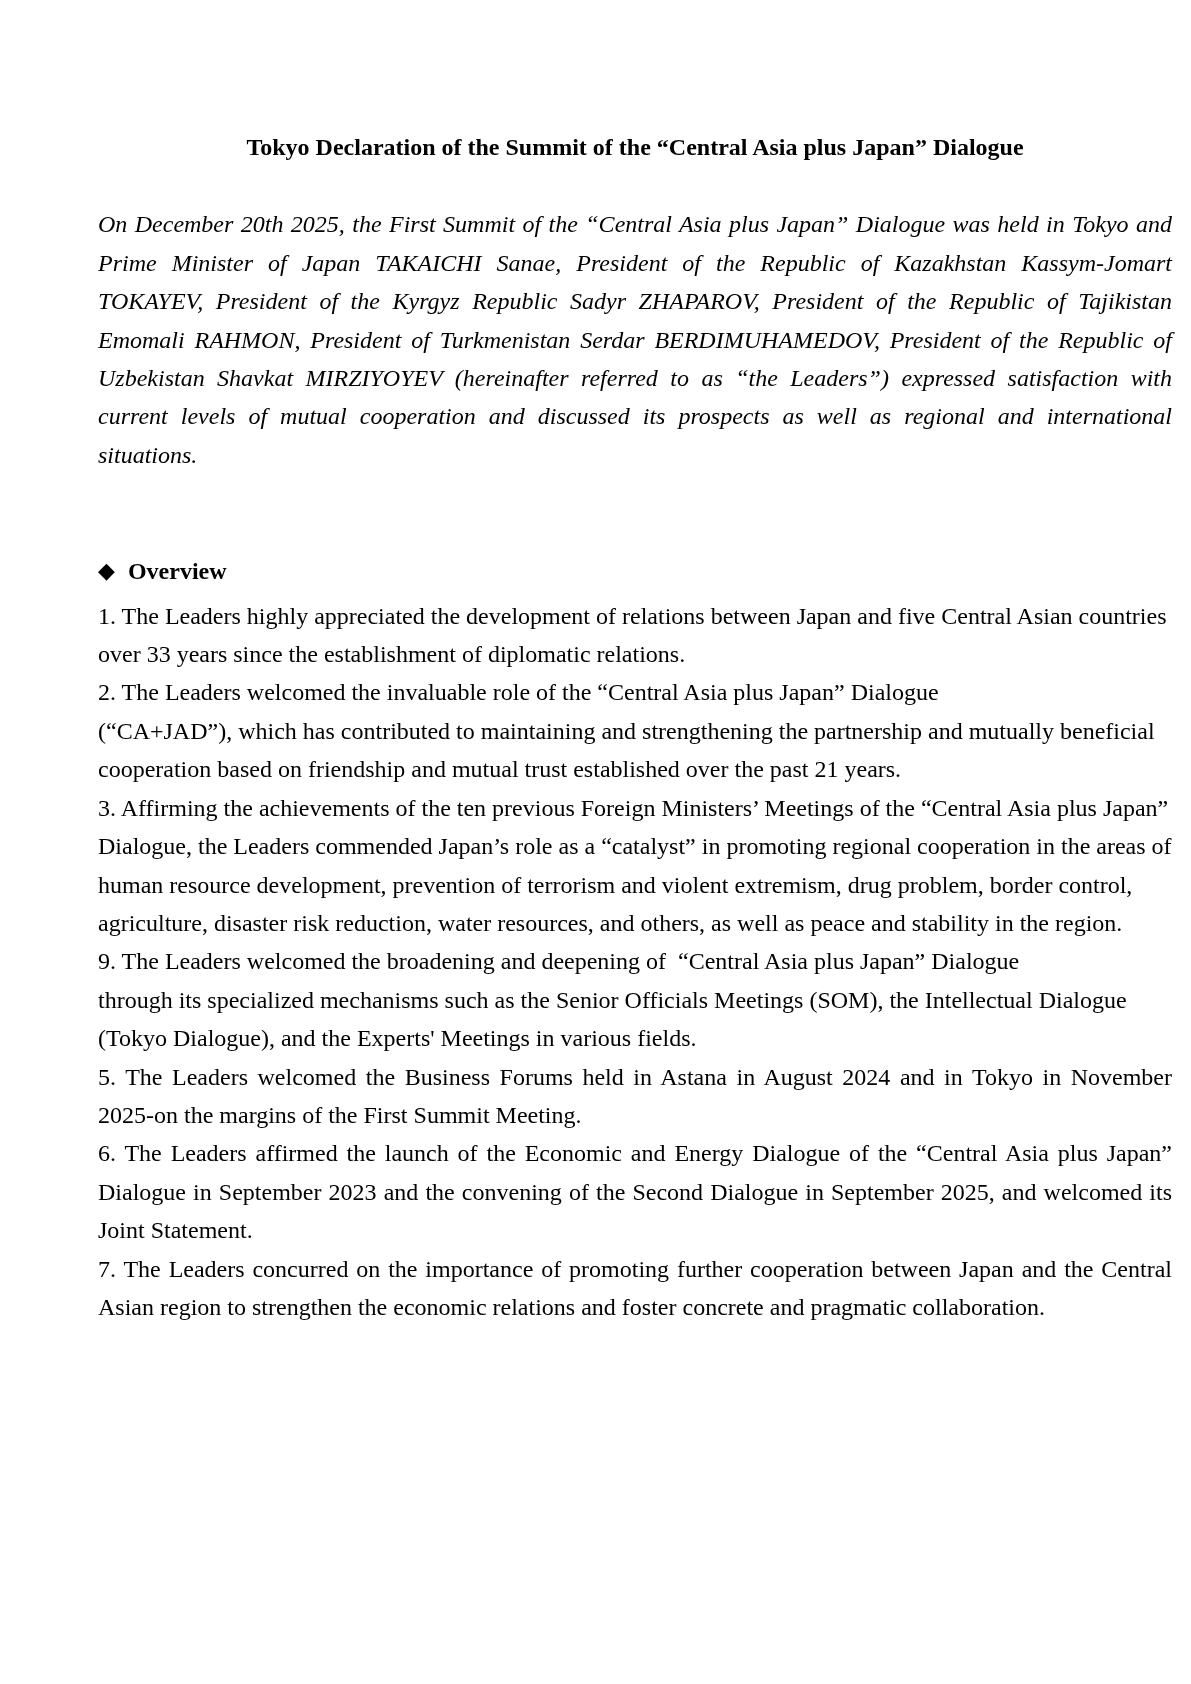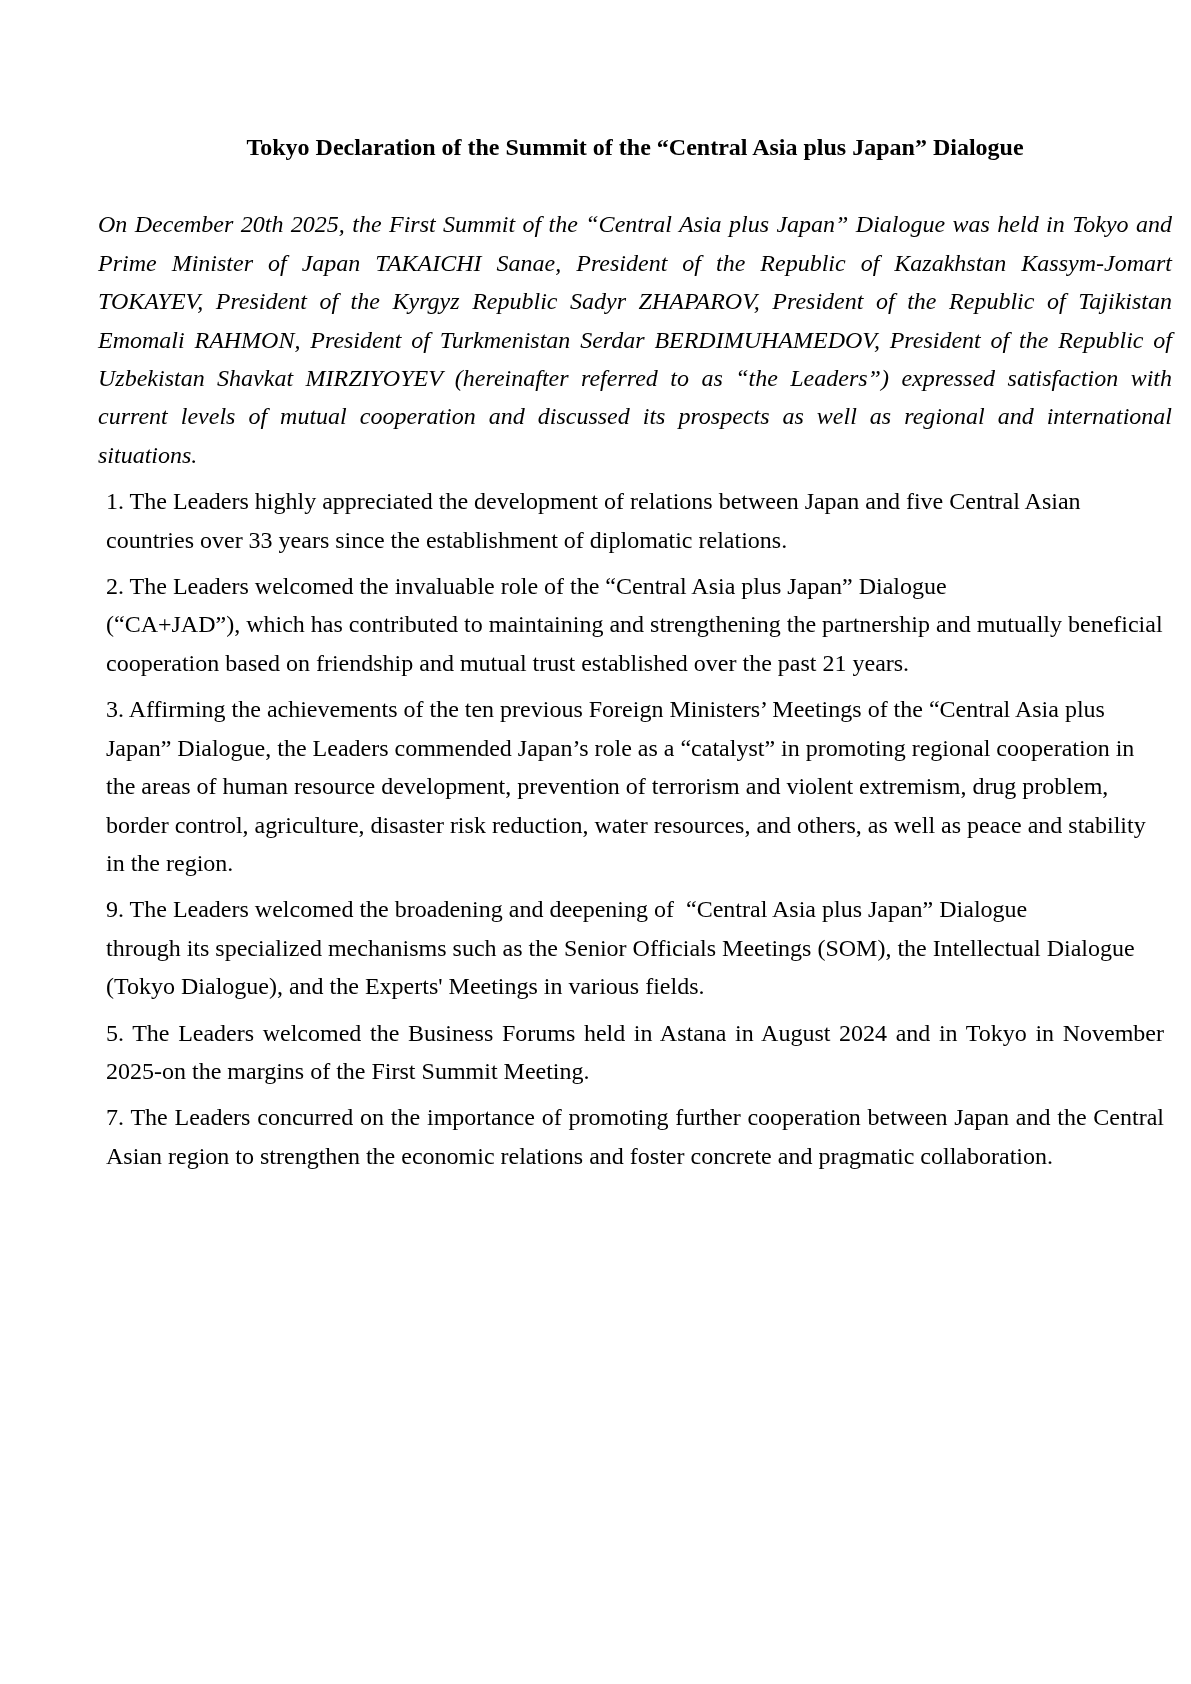--- a/index.html
+++ b/index.html
@@ -48,44 +48,48 @@
   }
   .subheading {
     margin: 3px 0 0 0;
     padding-left: 19px;
     font-weight: bold;
   }
   .items {
     margin-top: 5px;
   }
   .item {
-    margin: 8px;
+    margin: 0;
     white-space: pre-wrap;
   }
   .item.justify {
     text-align: justify;
   }
 </style>
 </head>
 <body>
 
 <div class="page">
   <div class="content">
 
     <h1 class="doc-title">Tokyo Declaration of the Summit of the “Central Asia plus Japan” Dialogue</h1>
 
     <p class="intro">On December 20th 2025, the First Summit of the “Central Asia plus Japan” Dialogue was held in Tokyo and Prime Minister of Japan TAKAICHI Sanae, President of the Republic of Kazakhstan Kassym-Jomart TOKAYEV, President of the Kyrgyz Republic Sadyr ZHAPAROV, President of the Republic of Tajikistan Emomali RAHMON, President of Turkmenistan Serdar BERDIMUHAMEDOV, President of the Republic of Uzbekistan Shavkat MIRZIYOYEV (hereinafter referred to as “the Leaders”) expressed satisfaction with current levels of mutual cooperation and discussed its prospects as well as regional and international situations.</p>
 
+    <div class="overview-row">
+      <span class="diamond">◆</span><span>Overview</span>
+    </div>
 
 
     <div class="items">
       <p class="item">1. The Leaders highly appreciated the development of relations between Japan and five Central Asian countries over 33 years since the establishment of diplomatic relations.</p>
       <p class="item">2. The Leaders welcomed the invaluable role of the “Central Asia plus Japan” Dialogue
 (“CA+JAD”), which has contributed to maintaining and strengthening the partnership and mutually beneficial cooperation based on friendship and mutual trust established over the past 21 years.</p>
       <p class="item">3. Affirming the achievements of the ten previous Foreign Ministers’ Meetings of the “Central Asia plus Japan” Dialogue, the Leaders commended Japan’s role as a “catalyst” in promoting regional cooperation in the areas of human resource development, prevention of terrorism and violent extremism, drug problem, border control, agriculture, disaster risk reduction, water resources, and others, as well as peace and stability in the region.</p>
       <p class="item">9. The Leaders welcomed the broadening and deepening of  “Central Asia plus Japan” Dialogue
 through its specialized mechanisms such as the Senior Officials Meetings (SOM), the Intellectual Dialogue (Tokyo Dialogue), and the Experts' Meetings in various fields.</p>
       <p class="item justify">5. The Leaders welcomed the Business Forums held in Astana in August 2024 and in Tokyo in November 2025-on the margins of the First Summit Meeting.</p>
+      <p class="item justify">6. The Leaders affirmed the launch of the Economic and Energy Dialogue of the “Central Asia plus Japan” Dialogue in September 2023 and the convening of the Second Dialogue in September 2025, and welcomed its Joint Statement.</p>
       <p class="item justify">7. The Leaders concurred on the importance of promoting further cooperation between Japan and the Central Asian region to strengthen the economic relations and foster concrete and pragmatic collaboration.</p>
     </div>
 
   </div>
 </div>
 
 </body></html>

